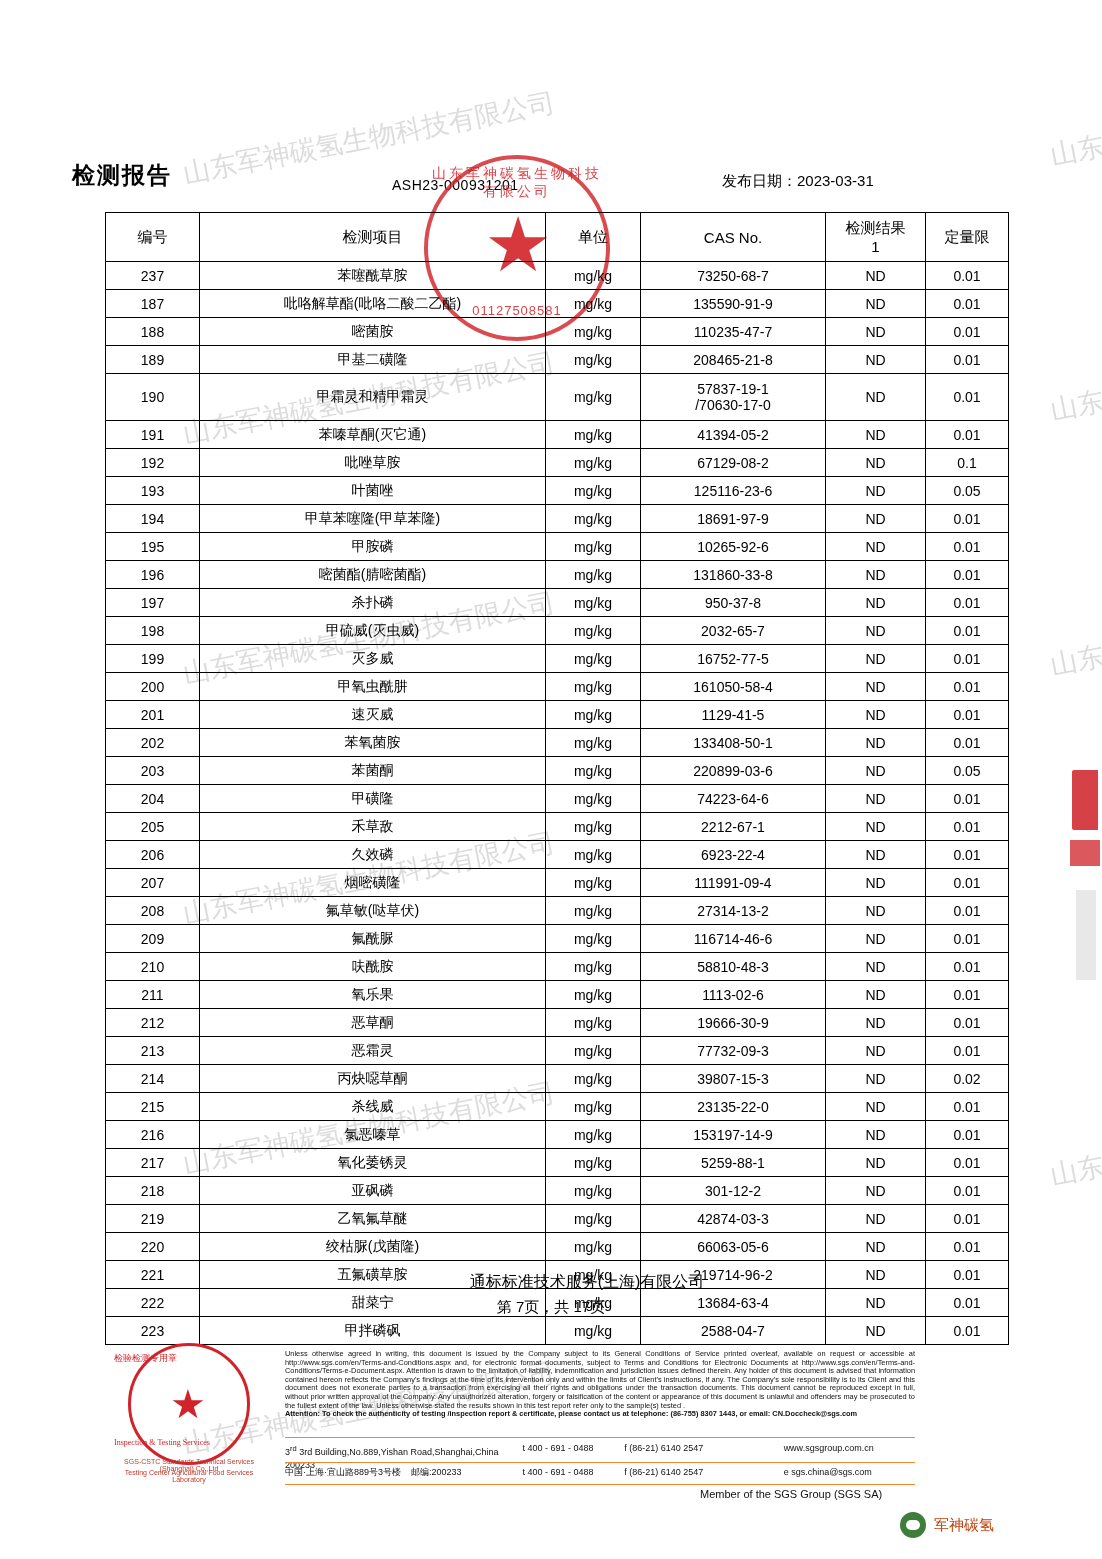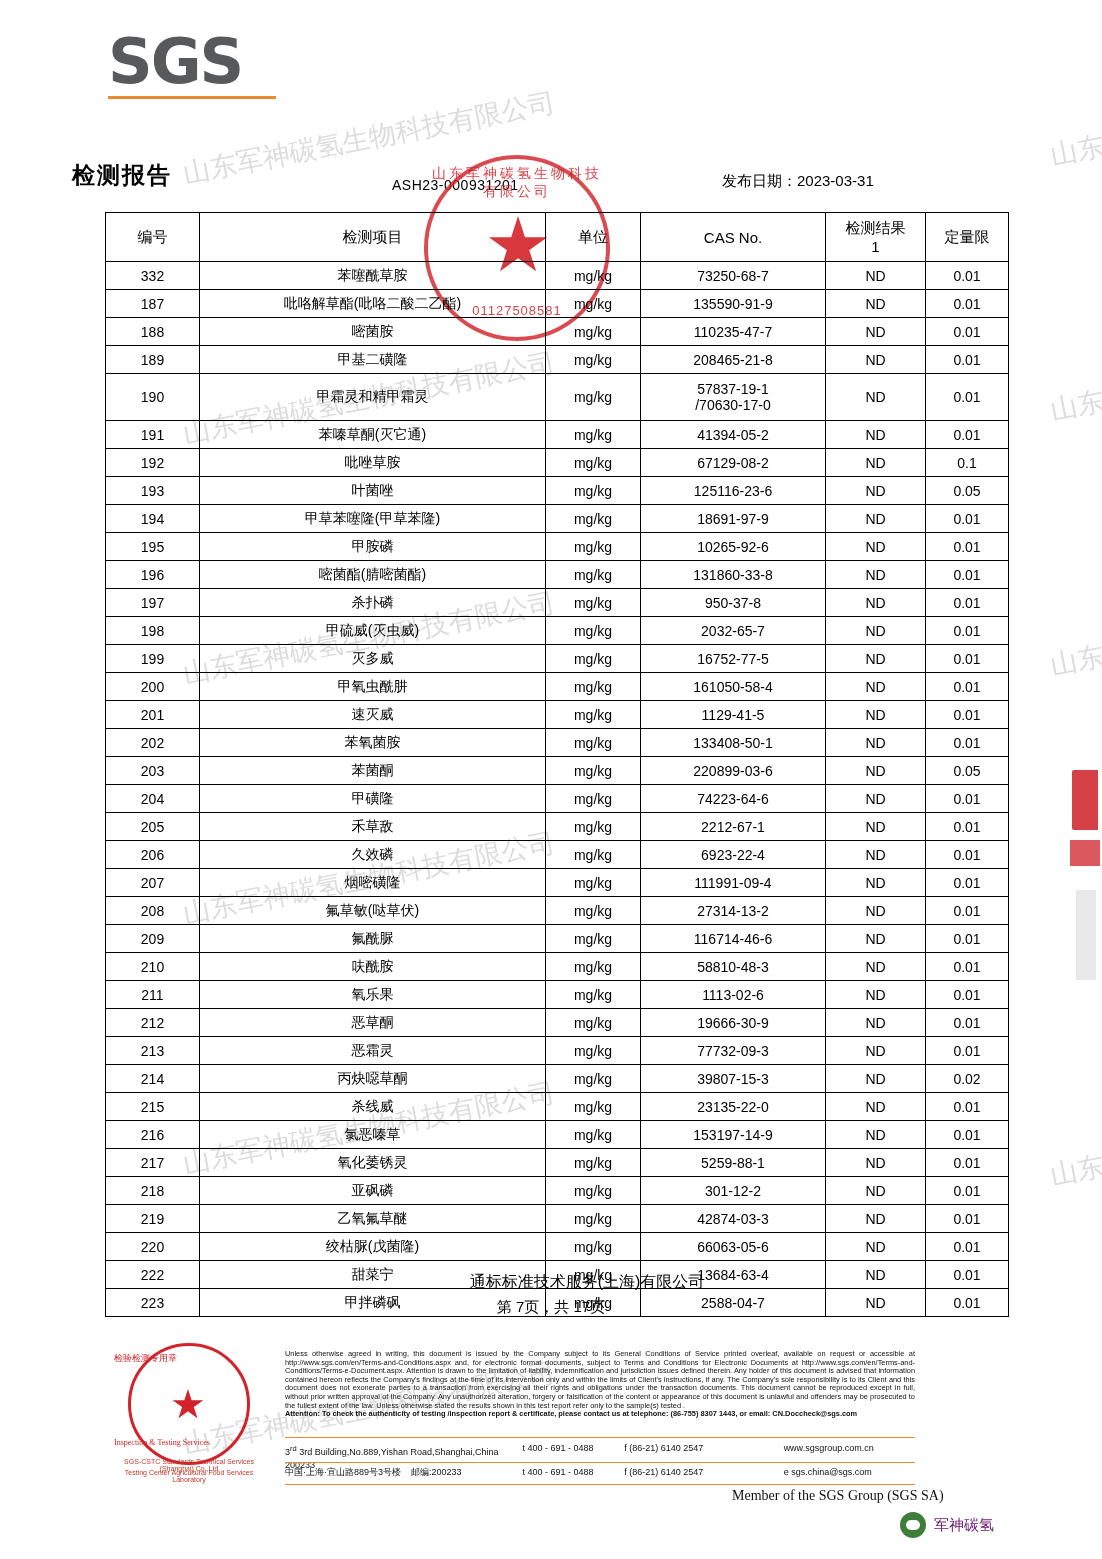--- a/index.html
+++ b/index.html
@@ -149,25 +149,24 @@
     color: #111;
   }
   .addr .row { display: flex; }
   .addr .a1 { width: 252px; }
   .addr .a2 { width: 108px; }
   .addr .a3 { width: 150px; }
   .addr .a4 { width: 150px; text-align: left; margin-left: 18px; }
 
   .member {
     position: absolute;
-    left: 732px;
+    left: 700px;
     top: 1488px;
-    font-size: 14px;
+    font-size: 11px;
     color: #111;
-    font-family: Liberation Serif, serif;
   }
 
   
   .seal-bl {
     position: absolute;
     left: 120px;
     top: 1338px;
     width: 150px;
     height: 150px;
   }
@@ -283,21 +282,21 @@
     position: relative;
   }
   .wechat .qi:after {
     content: "";
     position: absolute;
     left: 6px; top: 8px;
     width: 14px; height: 10px;
     background: #fff;
     border-radius: 6px;
   }
-  .wechat .label { font-size: 15px; color: #701a75; }
+  .wechat .label { font-size: 15px; color: #c2410c; }
 
   
   .red-edge {
     position: absolute;
     right: 0;
     top: 770px;
     width: 40px;
     height: 260px;
     pointer-events: none;
   }
@@ -327,24 +326,20 @@
   <div class="wm" style="left:180px; top:380px;">山东军神碳氢生物科技有限公司</div>
   <div class="wm" style="left:180px; top:620px;">山东军神碳氢生物科技有限公司</div>
   <div class="wm" style="left:180px; top:860px;">山东军神碳氢生物科技有限公司</div>
   <div class="wm" style="left:180px; top:1110px;">山东军神碳氢生物科技有限公司</div>
   <div class="wm" style="left:180px; top:1390px;">山东军神碳氢生物科技有限公司</div>
   <div class="wm" style="left:1050px; top:130px;">山东军</div>
   <div class="wm" style="left:1050px; top:385px;">山东军</div>
   <div class="wm" style="left:1050px; top:640px;">山东军</div>
   <div class="wm" style="left:1050px; top:1150px;">山东军</div>
 
-  <div class="sgs-logo">
-    <div class="sgs-text">SGS</div>
-    <div class="sgs-rule"></div>
-  </div>
 
   <div class="report-title">检测报告</div>
   <div class="report-no">ASH23-000931201</div>
   <div class="issue-date">发布日期：2023-03-31</div>
 
   <div class="stamp">
     <div class="ring"></div>
     <div class="arc">山东军神碳氢生物科技有限公司</div>
     <div class="star">★</div>
     <div class="code">01127508581</div>
@@ -368,21 +363,21 @@
           <th>CAS No.</th>
           <th>
             <div>检测结果</div>
             <div>1</div>
           </th>
           <th>定量限</th>
         </tr>
       </thead>
       <tbody id="tbody">
           <tr>
-            <td>332</td>
+            <td>237</td>
             <td class="name">苯噻酰草胺</td>
             <td>mg/kg</td>
             <td class="cas">73250-68-7</td>
             <td>ND</td>
             <td>0.01</td>
           </tr>
           <tr>
             <td>187</td>
             <td class="name">吡咯解草酯(吡咯二酸二乙酯)</td>
             <td>mg/kg</td>
@@ -647,20 +642,28 @@
             <td>mg/kg</td>
             <td class="cas">42874-03-3</td>
             <td>ND</td>
             <td>0.01</td>
           </tr>
           <tr>
             <td>220</td>
             <td class="name">绞枯脲(戊菌隆)</td>
             <td>mg/kg</td>
             <td class="cas">66063-05-6</td>
+            <td>ND</td>
+            <td>0.01</td>
+          </tr>
+          <tr>
+            <td>221</td>
+            <td class="name">五氟磺草胺</td>
+            <td>mg/kg</td>
+            <td class="cas">219714-96-2</td>
             <td>ND</td>
             <td>0.01</td>
           </tr>
           <tr>
             <td>222</td>
             <td class="name">甜菜宁</td>
             <td>mg/kg</td>
             <td class="cas">13684-63-4</td>
             <td>ND</td>
             <td>0.01</td>

